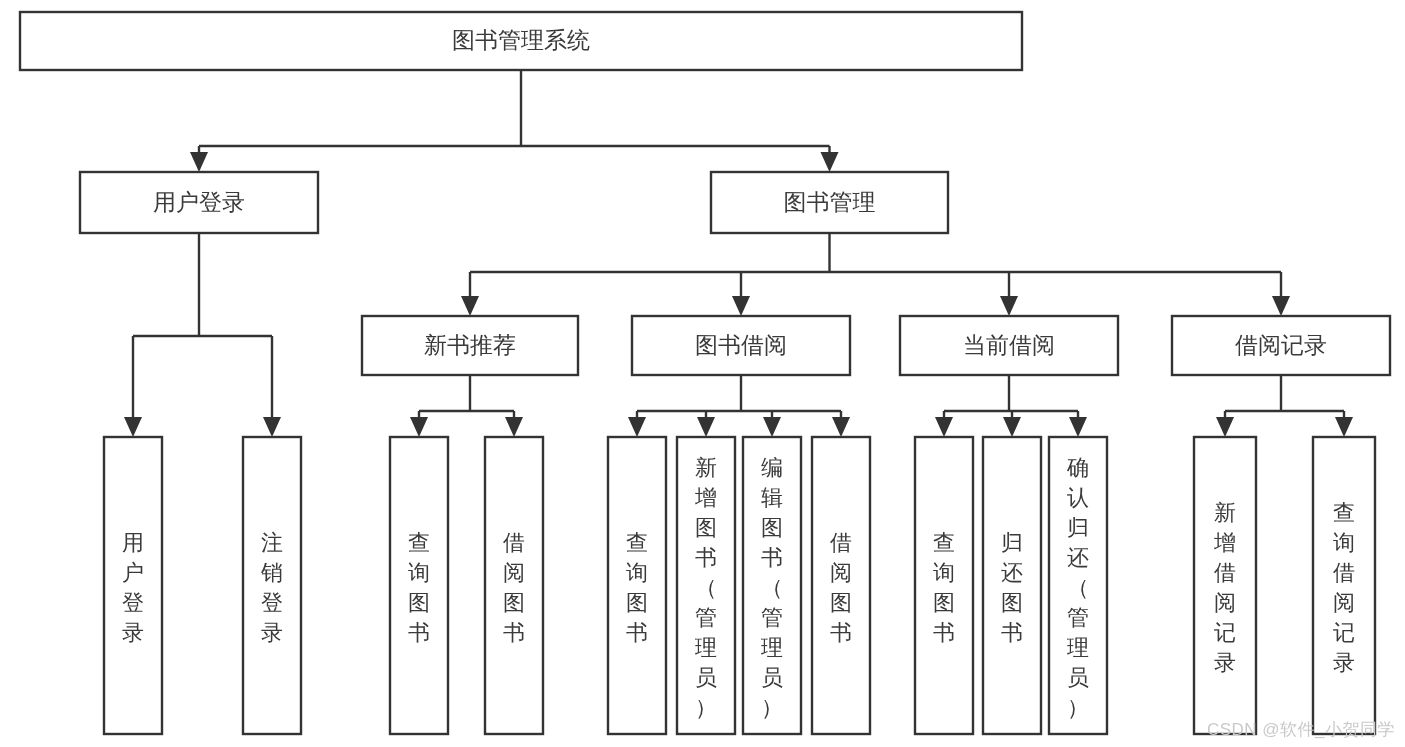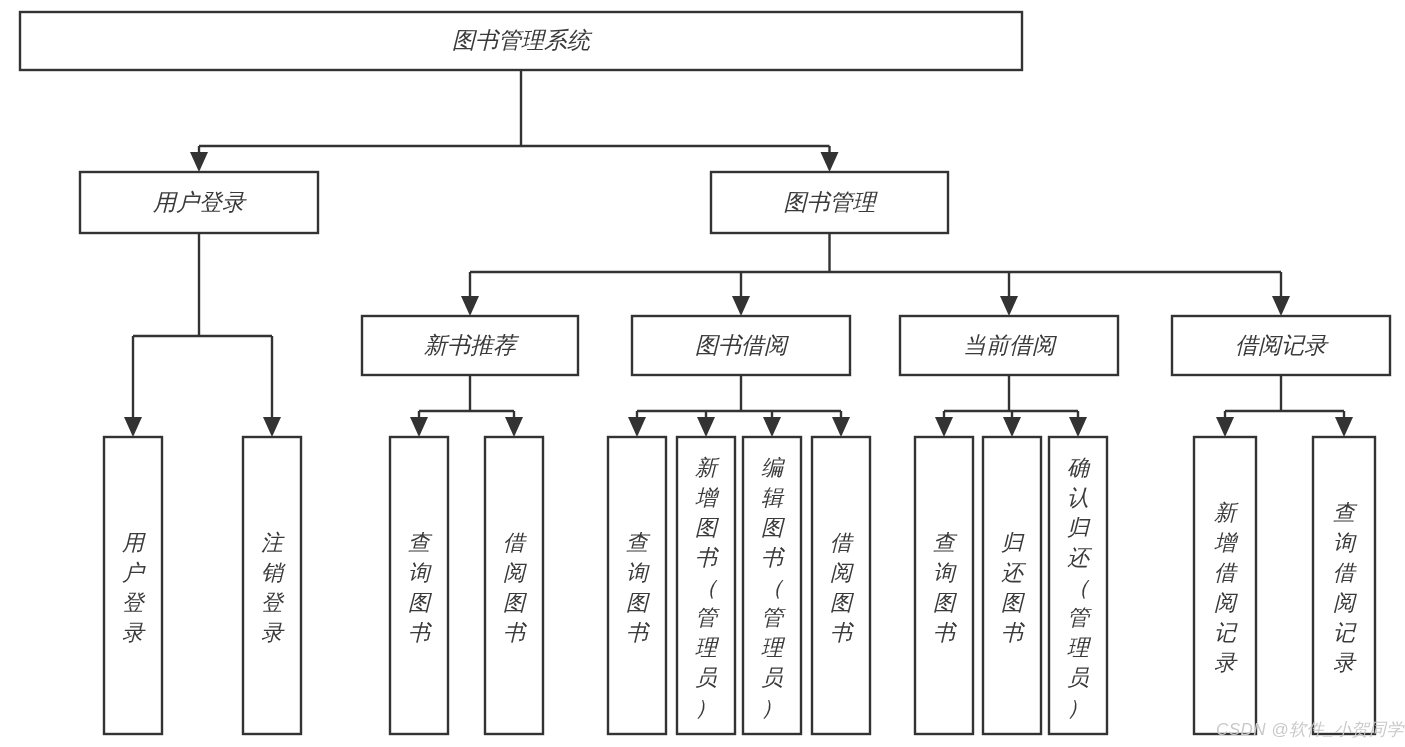--- a/index.html
+++ b/index.html
@@ -11,21 +11,20 @@
     width: 1405px;
     height: 747px;
     font-family: "Liberation Sans", "DejaVu Sans", sans-serif;
     overflow: hidden;
     position: relative;
   }
   #diagram-root {
     position: relative;
     width: 1405px;
     height: 747px;
-    font-style: italic;
   }
   svg.flow {
     position: absolute;
     top: 0;
     left: 0;
     width: 1405px;
     height: 747px;
     display: block;
   }
   .node-box {
@@ -51,21 +50,21 @@
     dominant-baseline: middle;
   }
   .node-label-v {
     fill: #3a3a3a;
     font-family: "Liberation Sans", "DejaVu Sans", sans-serif;
     font-size: 22px;
     text-anchor: middle;
   }
   .watermark {
     position: absolute;
-    right: 1px;
+    right: 10px;
     bottom: 6px;
     color: #c9c9c9;
     font-size: 17px;
     font-family: "Liberation Sans", "DejaVu Sans", sans-serif;
     letter-spacing: 0.5px;
     white-space: nowrap;
     pointer-events: none;
   }
 </style>
 </head>

